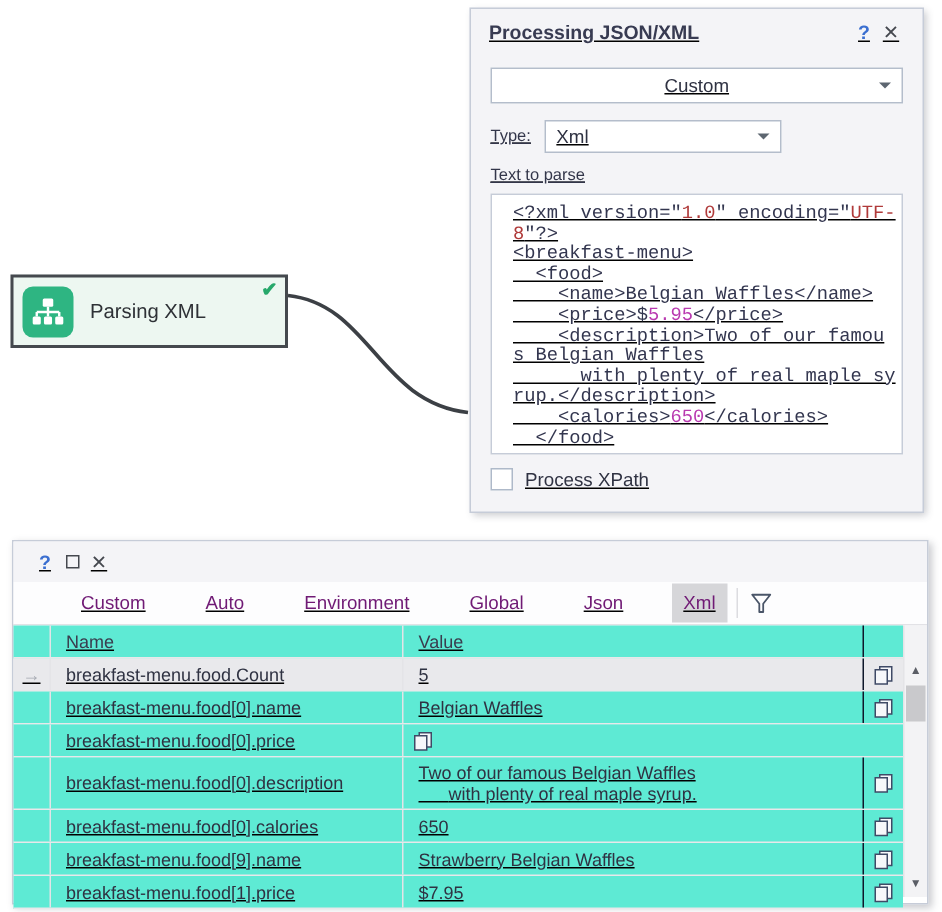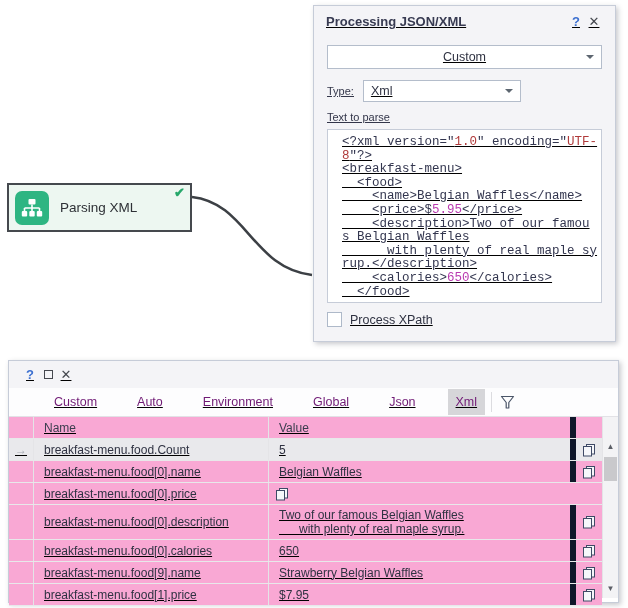--- a/index.html
+++ b/index.html
@@ -61,31 +61,31 @@
   .vars .panel-header { height:27px; background:#f4f4f7; }
   .tabs-row { display:flex; align-items:center; height:28px; padding-left:13px;
               background:#fdfdfe; }
   .vtab { font-size:12.5px; color:#701a75; padding:6px 8px; cursor:default;margin-left:24px; }
   .vtab.active { background:#d6d6d9; }
   .tab-sep { width:1px; height:20px; background:#dcdce0; margin:0 8px 0 6px; }
   .funnel { display:flex; align-items:center; }
 
   .table-wrap { display:flex; height:182px; border-top:1px solid #e2e2e6; }
   .grid { width:593px; }
-  .trow { display:flex; border-bottom:1px solid #e8e8ea; background:#f9a8d4; }
+  .trow { display:flex; border-bottom:1px solid #e8e8ea; background:#5eead4; }
   .trow.selected { background:#e9e9ec; }
   .thead .cell { color:#3a3d4e; }
   .cell { font-size:12px; color:#2f3242; display:flex; align-items:center;
           min-height:21px; }
   .c-gutter { width:25px; flex:0 0 25px; justify-content:center;
               border-right:1px solid #e4e4e7; }
   .c-name { width:235px; flex:0 0 235px; padding-left:10px;
             border-right:1px solid #e4e4e7; }
   .c-value { width:307px; flex:0 0 307px; padding:3px 0 3px 10px;
-             border-right:6px solid #0f172a; white-space:pre-wrap;
+             border-right:1px solid #0f172a; white-space:pre-wrap;
              line-height:14px; align-items:center; }
   .c-copy { width:26px; flex:0 0 26px; justify-content:center; }
   .rowarrow { color:#a6aab2; font-size:12px; }
 
   .vscroll { width:16px; border-left:1px solid #e4e4e7; background:#f3f3f5;
              position:relative; }
   .sc-btn { position:absolute; left:0; width:15px; height:15px; display:flex;
             align-items:center; justify-content:center; font-size:8px; color:#5b5e66; }
   .sc-up { top:22px; }
   .sc-down { bottom:2px; }

